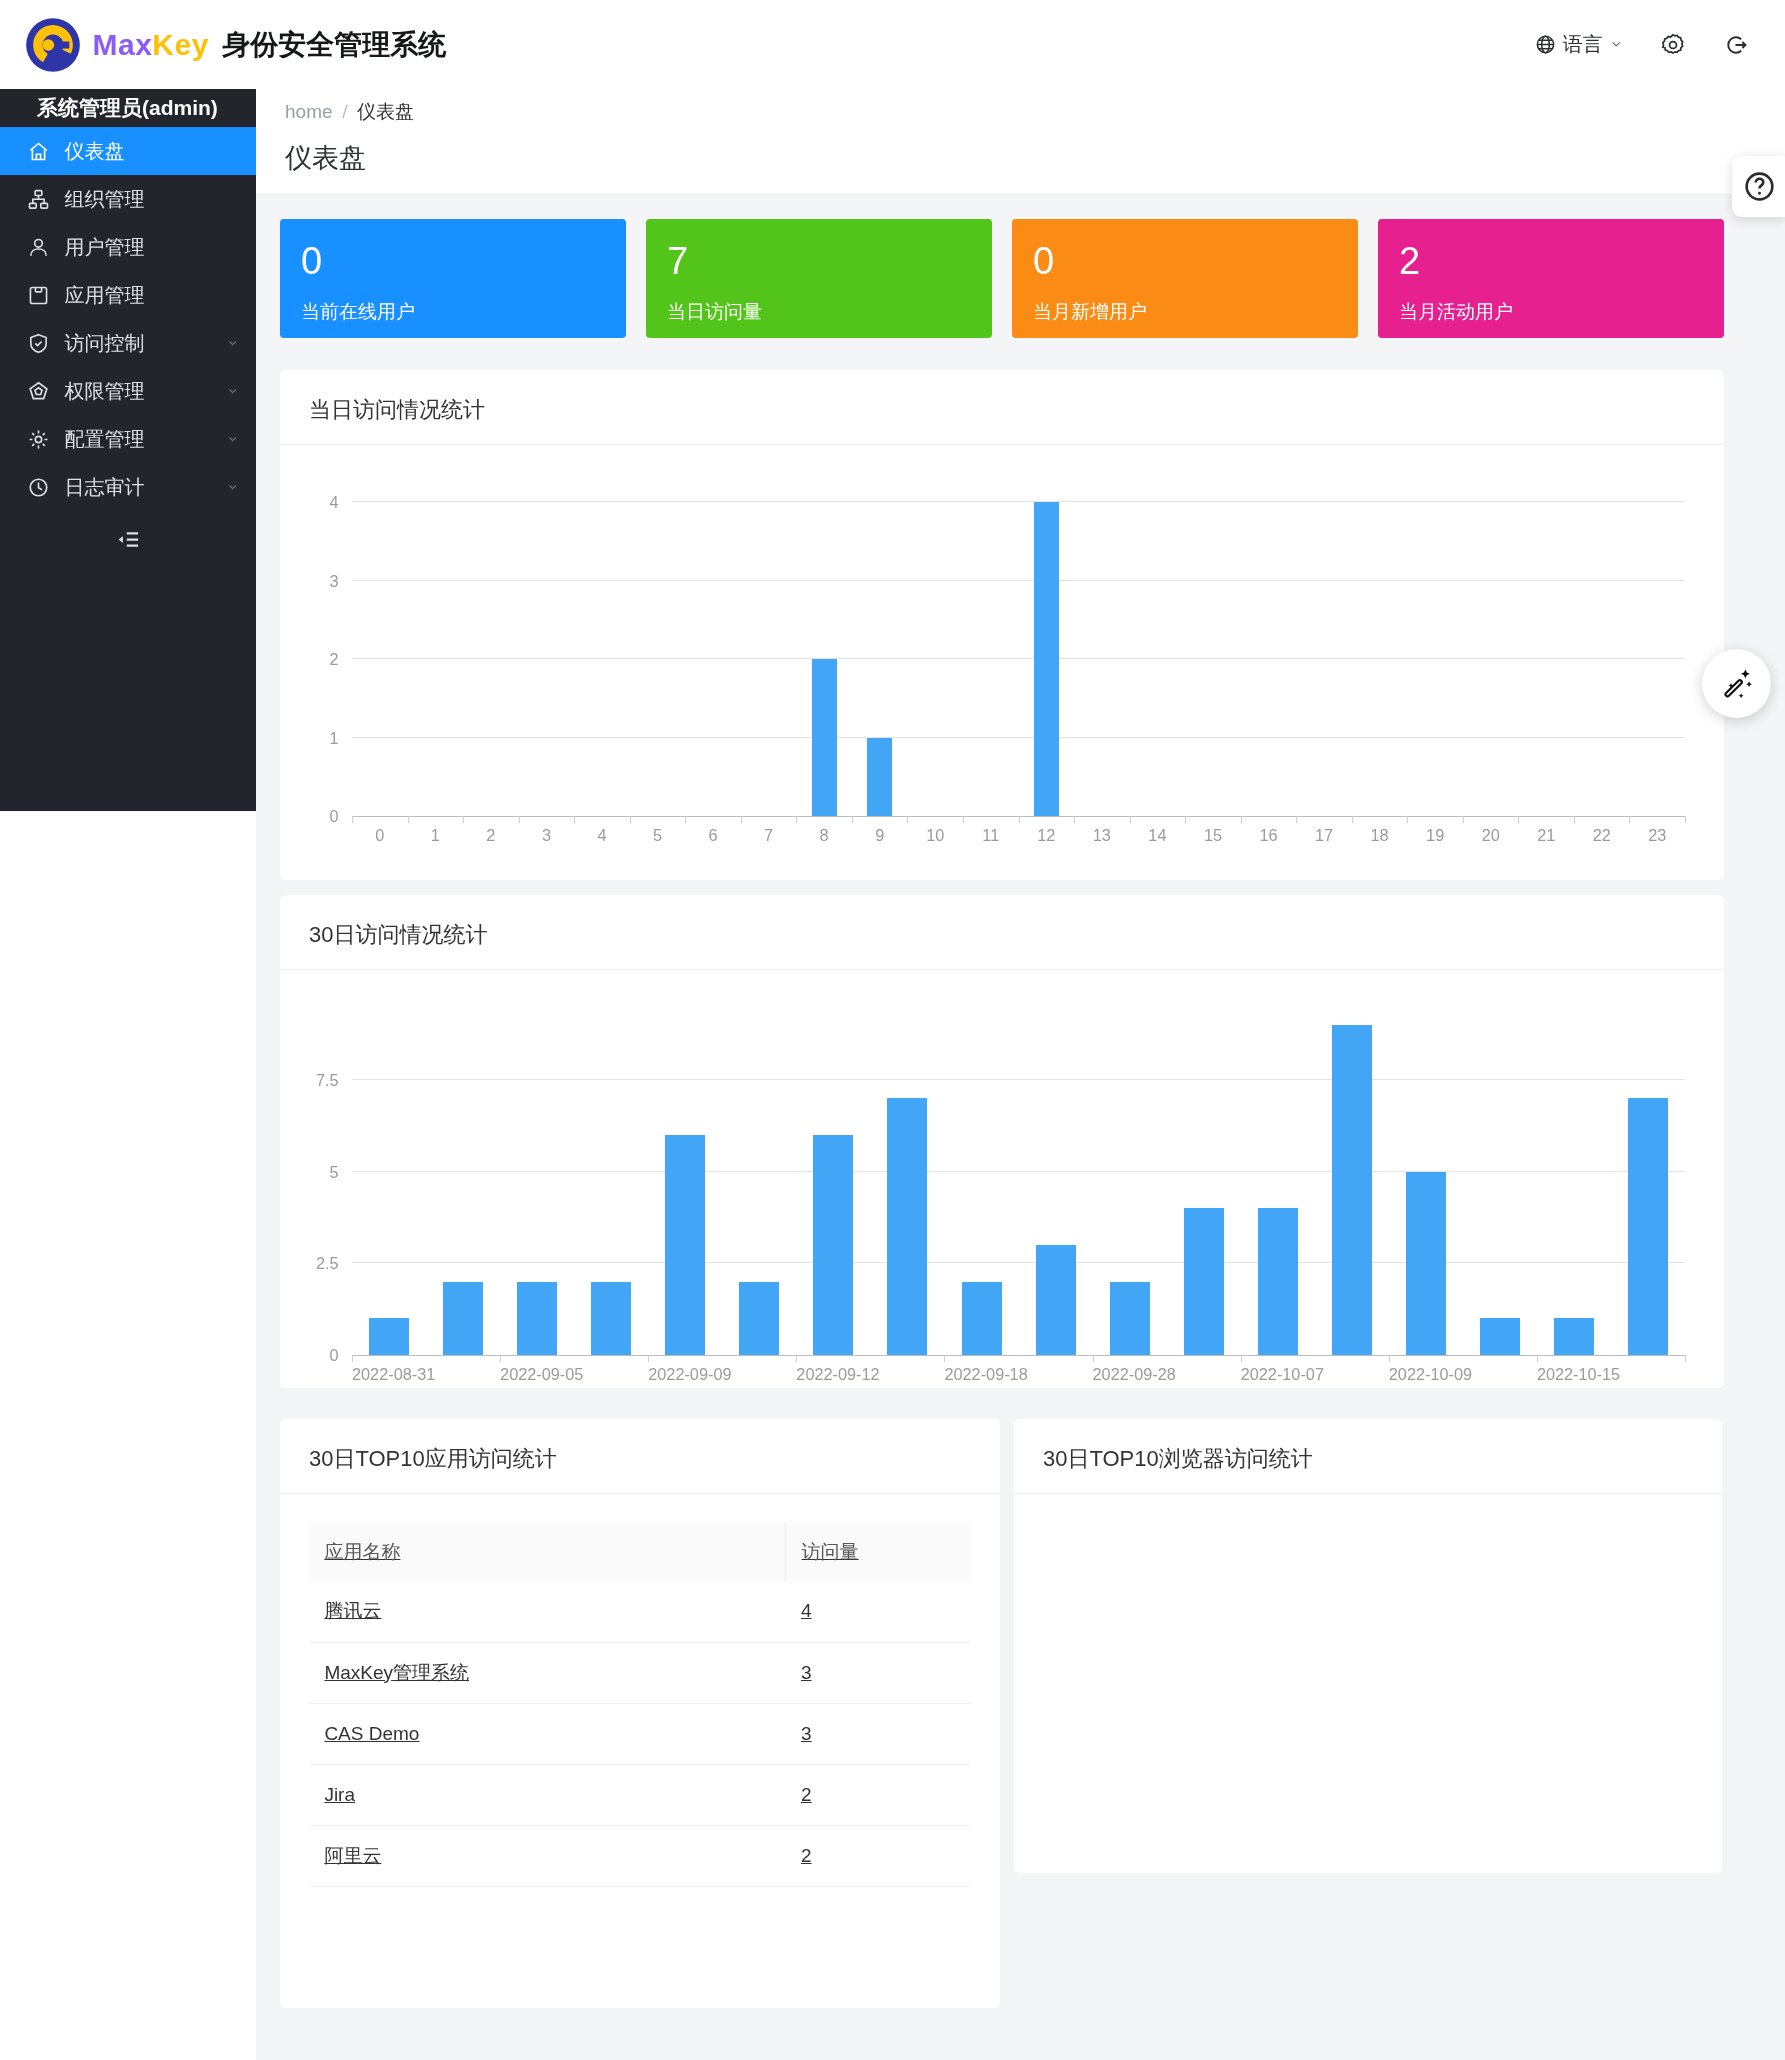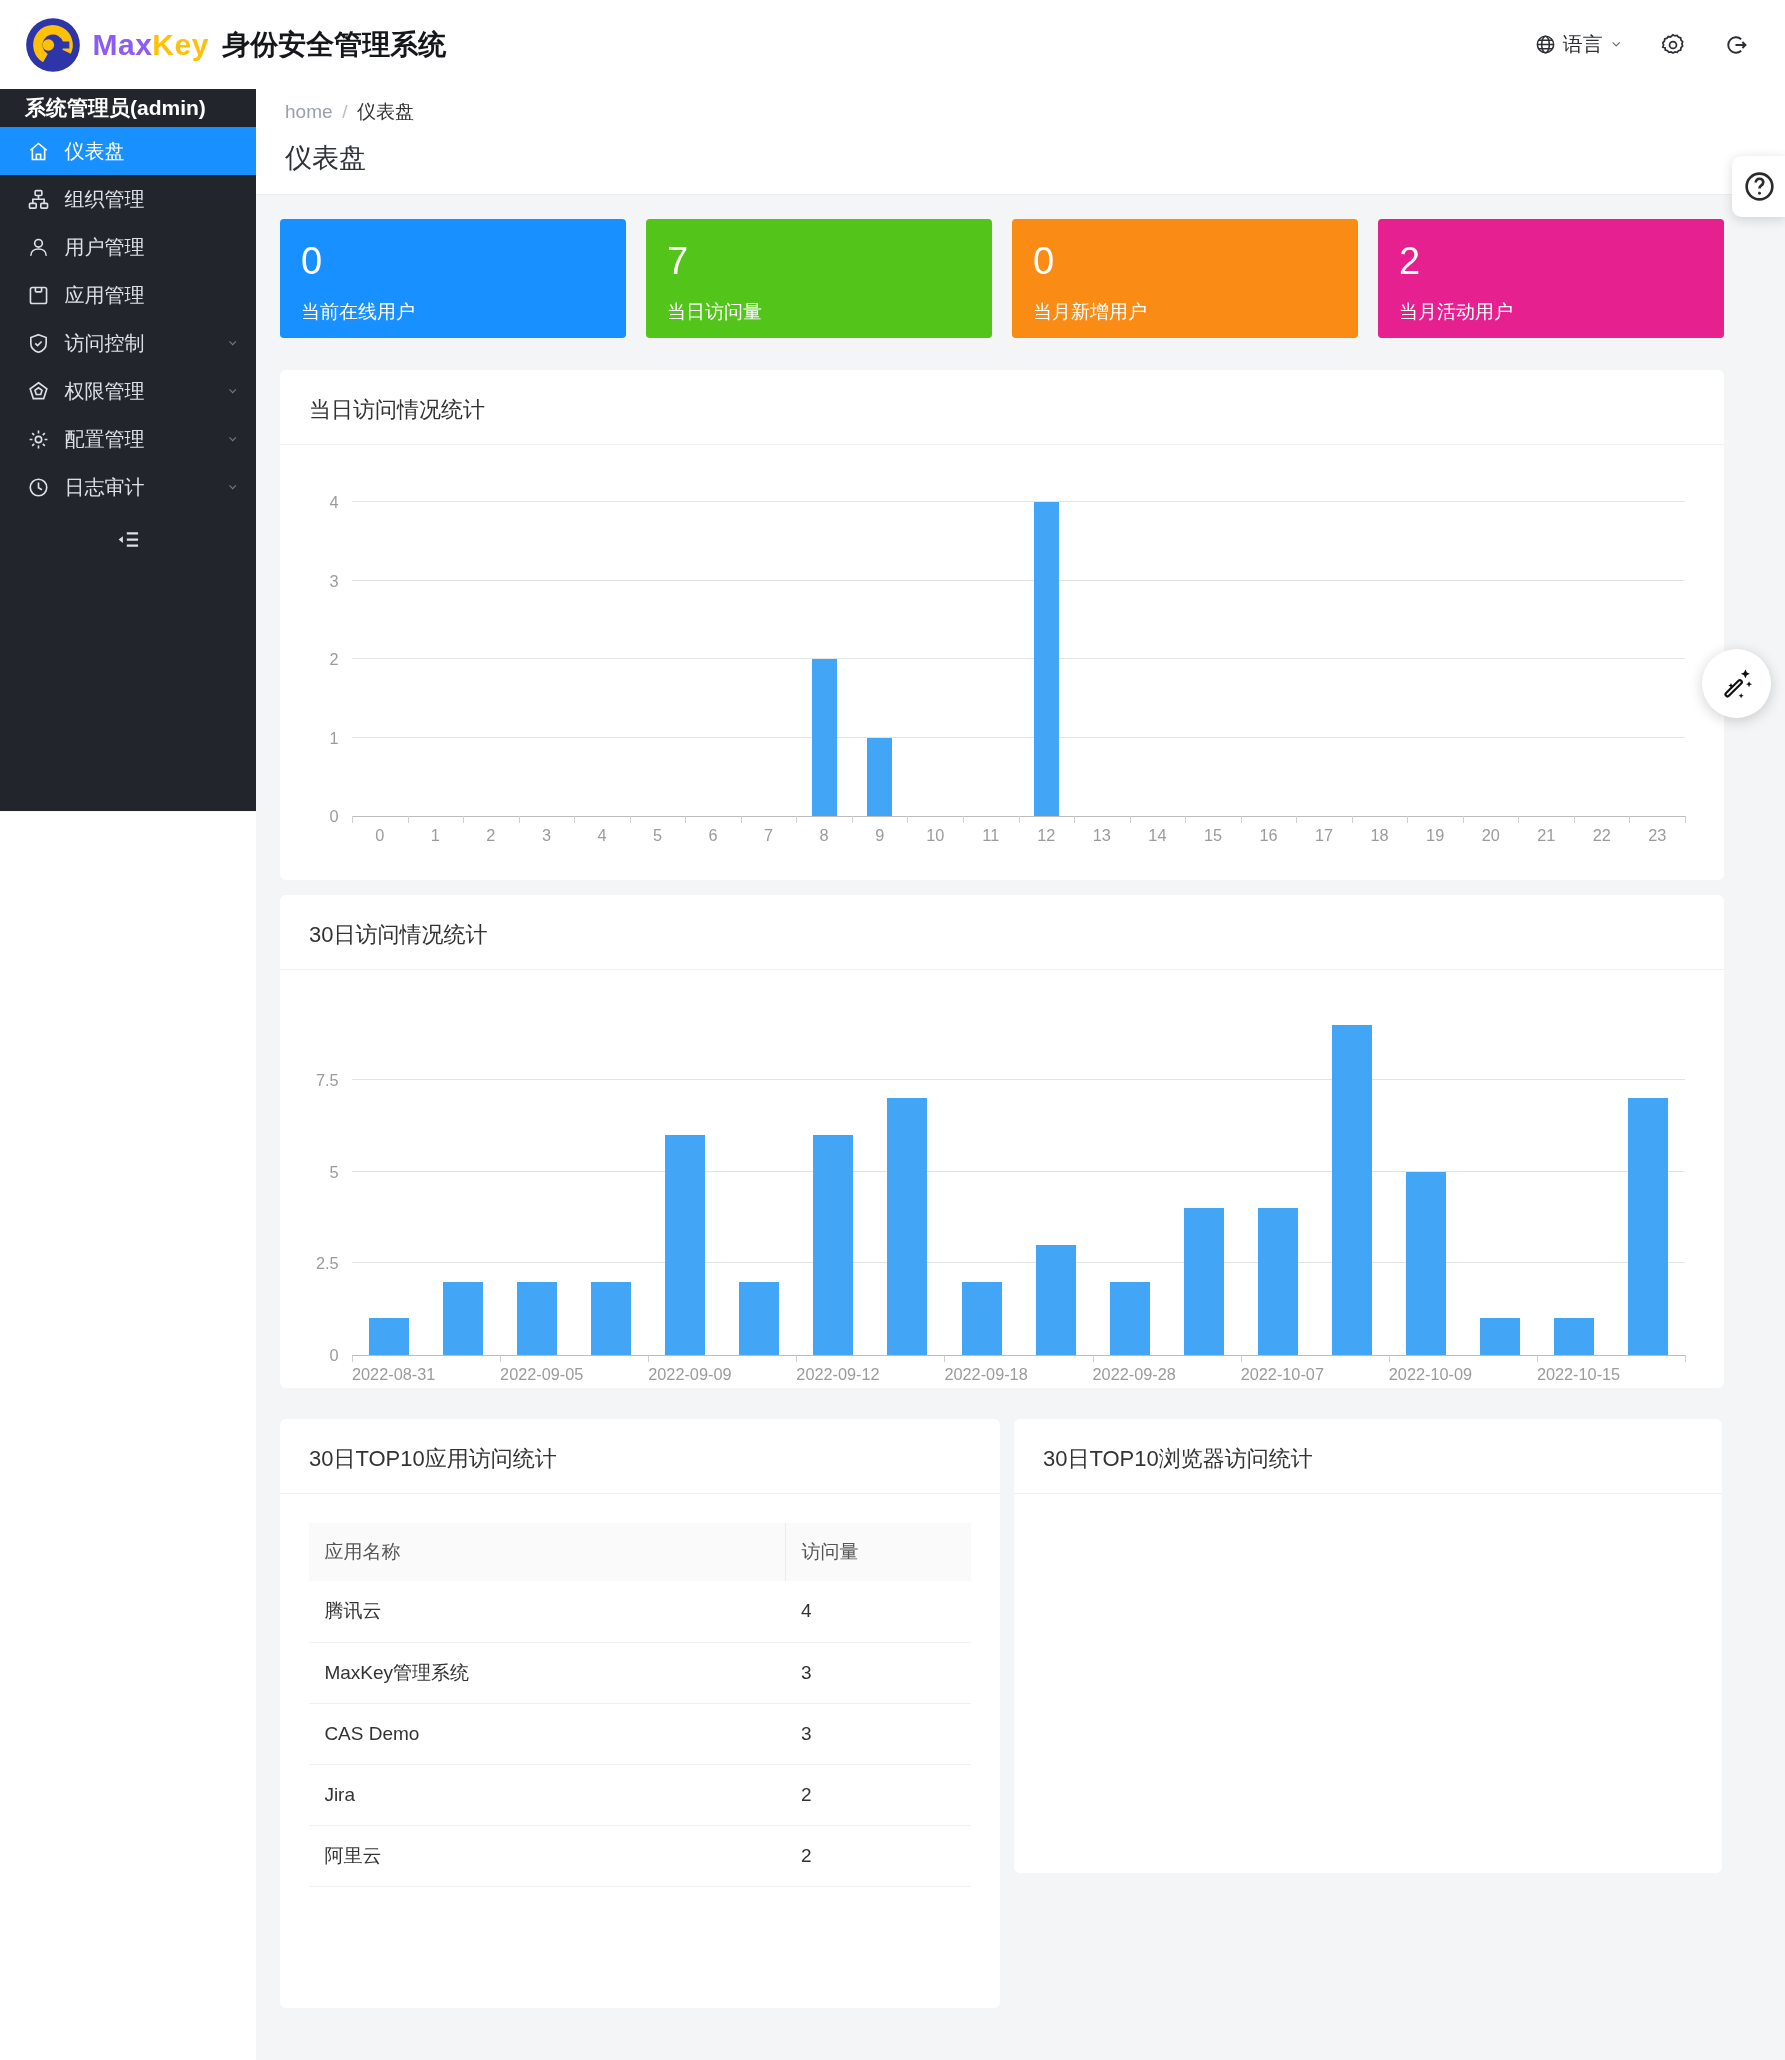--- a/index.html
+++ b/index.html
@@ -15,21 +15,21 @@
   .brand .bkey { color:#ffc107; }
   .apptitle { margin-left:13.4px; font-size:28px; font-weight:bold; color:#15171a; }
   .hright { position:absolute; right:37px; top:0; height:89px; display:flex; align-items:center; gap:37px; color:#2d2f33; }
   .langgrp { display:flex; align-items:center; gap:5.8px; cursor:pointer; }
   .langgrp span { font-size:20px; }
   .hicon { cursor:pointer; }
 
   
   .sidebar { position:absolute; left:0; top:89px; width:256px; height:722px; background:#22262c; z-index:20; }
   .sidebar-below { position:absolute; left:0; top:812px; width:256px; height:1249px; background:#fff; }
-  .admin { height:38px; display:flex; align-items:center; padding-left:25px; color:#fff; font-weight:bold; font-size:21px; }
+  .admin { height:38px; display:flex; align-items:center; padding-left:25px; color:#fff; font-weight:bold; font-size:21px;margin-left:12px; }
   .menu { margin-top:0; }
   .side-item { height:48px; display:flex; align-items:center; padding-left:27px; color:#dde1e6; font-size:20px; position:relative; cursor:pointer; }
   .side-item .icn { width:23px; height:23px; margin-right:14.4px; flex:0 0 auto; }
   .side-item.active { background:#1890ff; color:#fff; }
   .side-item .chev { position:absolute; right:15.4px; width:15.4px; height:15.4px; opacity:.45; }
   .collapse-row { display:flex; justify-content:center; margin-top:15.4px; }
   .collapse-btn { width:27px; height:27px; color:#dde1e6; cursor:pointer; }
 
   
   .titleband { position:absolute; left:256px; top:89px; width:1530px; height:106px; background:#fff; border-bottom:1px solid #ededf1; }
@@ -59,21 +59,21 @@
   .gl { position:absolute; left:0; right:0; border-top:1px solid #e4e4e6; }
   .ylab { position:absolute; right:calc(100% + 13.4px); transform:translateY(50%); font-size:16.3px; color:#9b9b9b; }
   .bands { position:absolute; left:0; top:0; right:0; bottom:0; display:flex; }
   .band { flex:1; display:flex; align-items:flex-end; justify-content:center; height:100%; }
   .bar { background:#42a5f5; }
   .tickm { position:absolute; top:100%; width:0; height:6.7px; border-left:1px solid #cfcfcf; }
   .xrow { position:absolute; top:calc(100% + 9.6px); left:0; right:0; display:flex; }
   .xrow span { flex:1; text-align:center; font-size:16.3px; color:#9b9b9b; white-space:nowrap; }
 
   
-  .dtable { margin:29px 29px 0 29px; width:calc(100% - 58px); border-collapse:collapse; }
+  .dtable { margin:29px 29px 0 29px; width:calc(100% - 58px); border-collapse:collapse;text-decoration:underline; }
   .dtable th { background:#fafafa; font-weight:400; color:#555; font-size:19px; text-align:left; height:58px; padding-left:15.4px; }
   .dtable td { font-size:19px; color:#333; height:61px; padding-left:15.4px; border-bottom:1px solid #f0f0f0; }
   .dtable tr th:first-child { border-right:1px solid #ececec; }
 
   
   .help-card { position:absolute; right:0; top:156px; width:54px; height:61px; background:#fff; border-radius:9.6px 0 0 9.6px; box-shadow:0 2.9px 11.5px rgba(0,0,0,.14); display:flex; align-items:center; justify-content:center; z-index:40; cursor:pointer; color:#2b2b2b; }
   .wand-btn { position:absolute; left:1702px; top:649px; width:69px; height:69px; border-radius:50%; background:#fff; box-shadow:0 2.9px 13.4px rgba(0,0,0,.18); display:flex; align-items:center; justify-content:center; z-index:40; cursor:pointer; color:#111; }
 </style>
 </head>
 <body>

